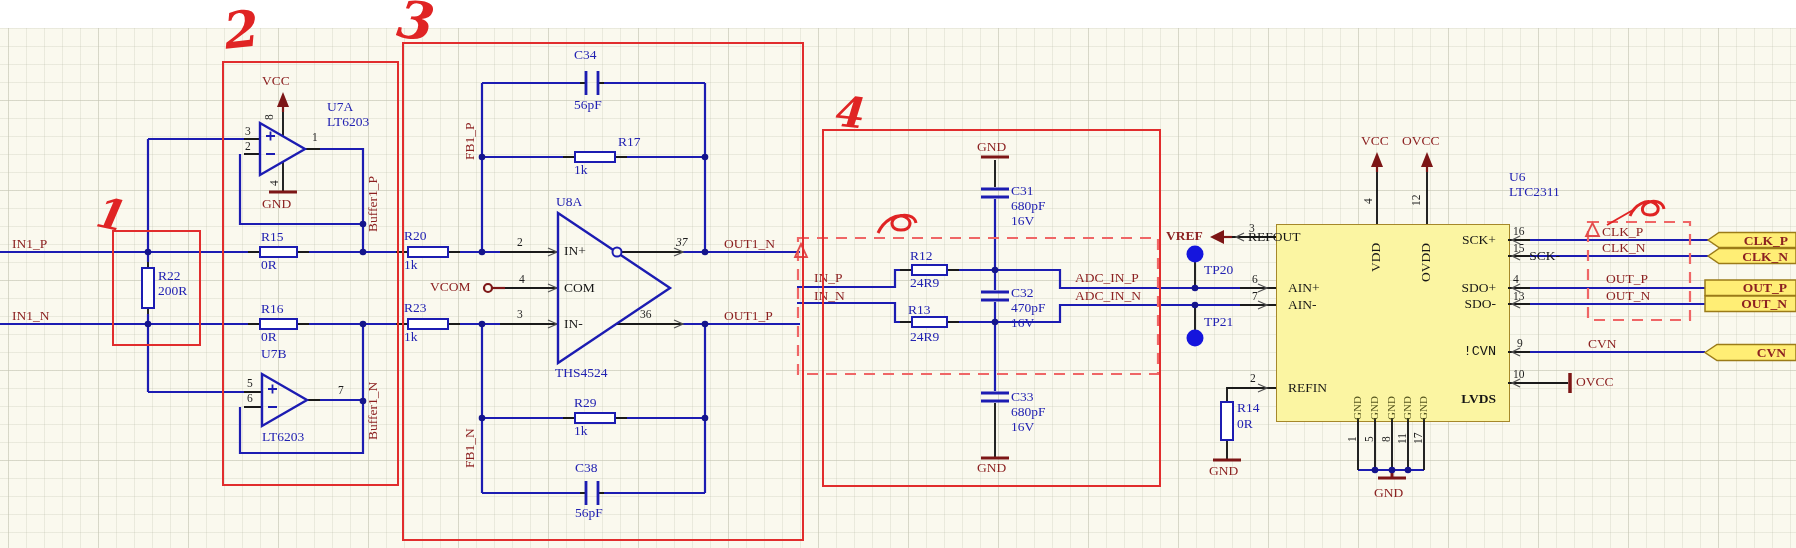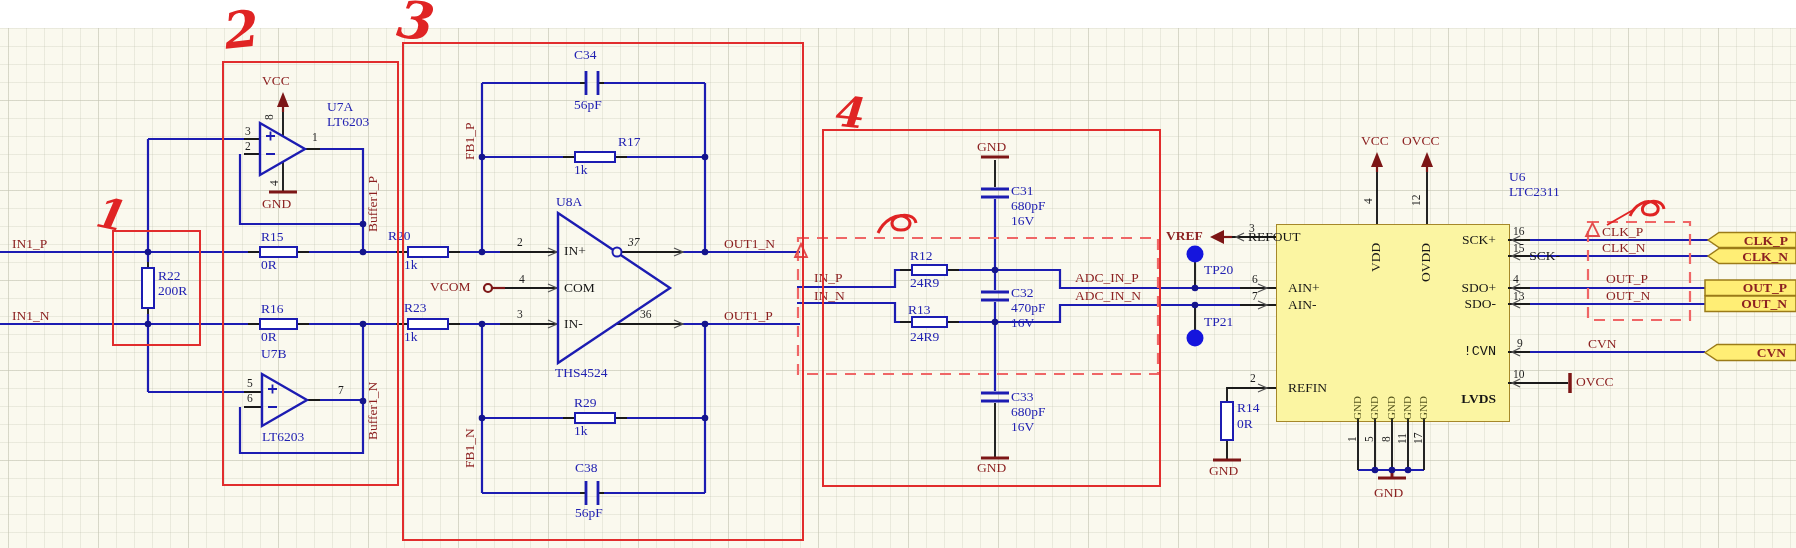--- a/index.html
+++ b/index.html
@@ -214,33 +214,33 @@
   <span class="lbl pin" style="left:247px;top:392px;">6</span>
   <span class="lbl pin" style="left:338px;top:384px;">7</span>
   <span class="lbl des" style="left:262px;top:430px;">LT6203</span>
   <span class="lbl vert" style="left:366px;top:356px;height:84px;">Buffer1_N</span>
 
   <span class="lbl des" style="left:574px;top:48px;">C34</span>
   <span class="lbl des" style="left:574px;top:98px;">56pF</span>
   <span class="lbl vert" style="left:463px;top:102px;height:58px;">FB1_P</span>
   <span class="lbl des" style="left:574px;top:135px;margin-left:44px;">R17</span>
   <span class="lbl des" style="left:574px;top:163px;">1k</span>
-  <span class="lbl des" style="left:388px;top:229px;">R20</span>
+  <span class="lbl des" style="left:404px;top:229px;">R20</span>
   <span class="lbl des" style="left:404px;top:258px;">1k</span>
   <span class="lbl des" style="left:404px;top:301px;">R23</span>
   <span class="lbl des" style="left:404px;top:330px;">1k</span>
   <span class="lbl" style="left:430px;top:280px;">VCOM</span>
   <span class="lbl des" style="left:556px;top:195px;">U8A</span>
   <span class="lbl pin" style="left:517px;top:236px;">2</span>
   <span class="lbl pin" style="left:519px;top:273px;">4</span>
   <span class="lbl pin" style="left:517px;top:308px;">3</span>
   <span class="lbl pname" style="left:564px;top:244px;">IN+</span>
   <span class="lbl pname" style="left:564px;top:281px;">COM</span>
   <span class="lbl pname" style="left:564px;top:317px;">IN-</span>
-  <span class="lbl pin" style="left:628px;top:236px;font-style:italic;">37</span>
+  <span class="lbl pin" style="left:676px;top:236px;font-style:italic;">37</span>
   <span class="lbl pin" style="left:640px;top:308px;">36</span>
   <span class="lbl des" style="left:555px;top:366px;">THS4524</span>
   <span class="lbl des" style="left:574px;top:396px;">R29</span>
   <span class="lbl des" style="left:574px;top:424px;">1k</span>
   <span class="lbl des" style="left:575px;top:461px;">C38</span>
   <span class="lbl des" style="left:575px;top:506px;">56pF</span>
   <span class="lbl vert" style="left:463px;top:410px;height:58px;">FB1_N</span>
   <span class="lbl" style="left:724px;top:237px;">OUT1_N</span>
   <span class="lbl" style="left:724px;top:309px;">OUT1_P</span>
 

